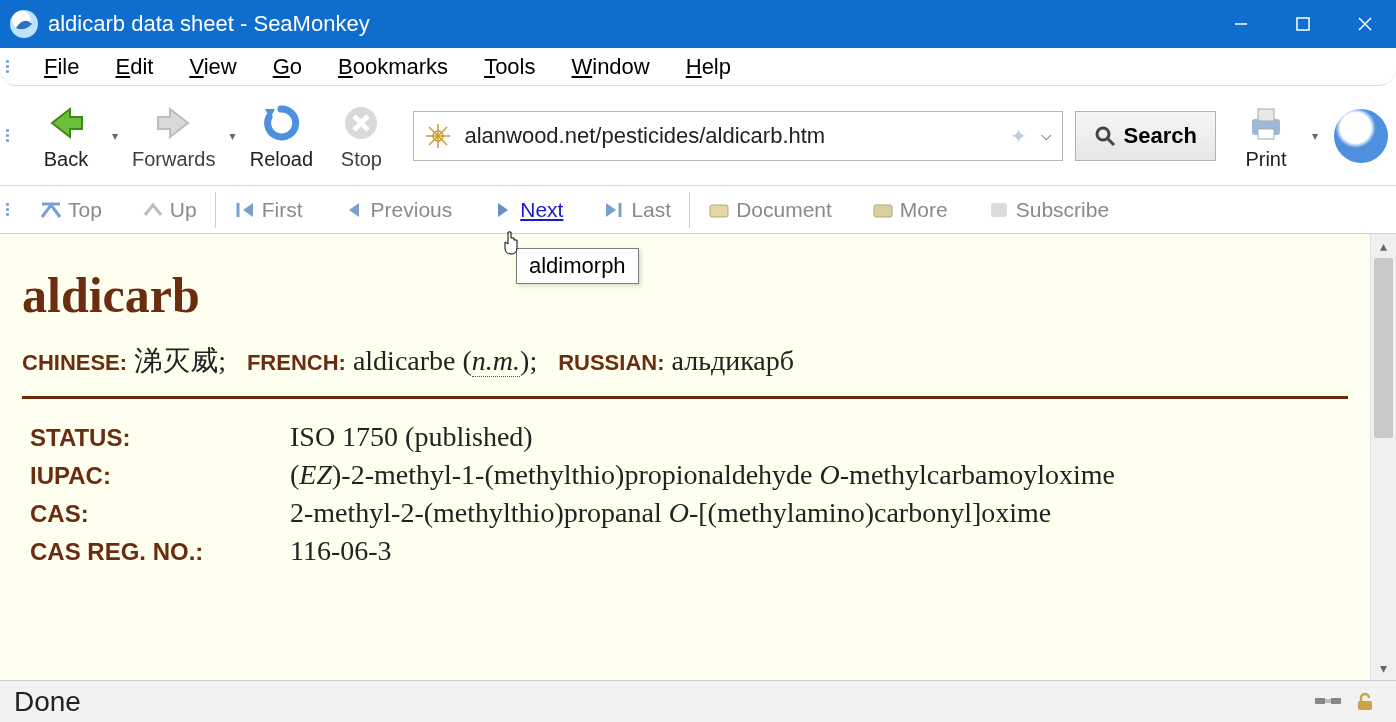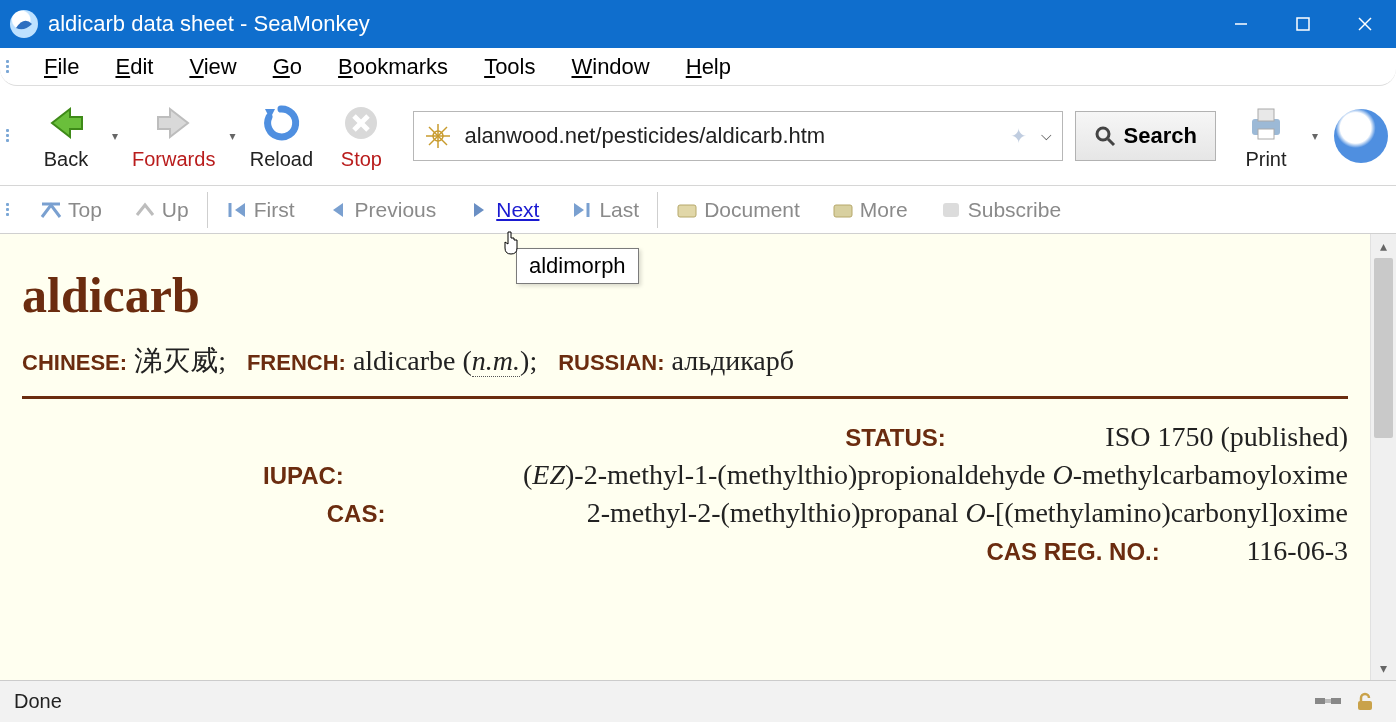--- a/index.html
+++ b/index.html
@@ -67,21 +67,21 @@
     height: 100px;
     display: flex;
     align-items: center;
     padding: 0 8px 0 6px;
   }
   .tbtn {
     display: flex; flex-direction: column; align-items: center;
     min-width: 80px; padding: 4px 8px;
     font-size: 20px; color: #222;
   }
-  .tbtn.disabled { color: #b91c1c; }
+  .tbtn.disabled { color: #404040; }
   .tbtn .ico { width: 46px; height: 46px; margin-bottom: 2px; display:flex; align-items:center; justify-content:center; }
   .dropind { font-size: 12px; color: #666; padding: 0 6px; align-self: center;}
   .urlbar {
     flex: 1;
     display: flex;
     align-items: center;
     border: 1px solid #b7b7b7;
     height: 50px;
     margin: 0 12px;
     padding: 0 10px;
@@ -105,21 +105,21 @@
   
   .navbar {
     background: #fff;
     border-bottom: 1px solid #d0d0d0;
     height: 48px;
     display: flex;
     align-items: center;
     padding: 0 6px;
     font-size: 21px;
   }
-  .navgrp { display:flex; align-items:center; gap: 4px; padding: 0 0px; justify-content: space-between; }
+  .navgrp { display:flex; align-items:center; gap: 12px; padding: 0 0px; justify-content: space-between; }
   .navbtn { display:flex; align-items:center; gap:6px; padding: 4px 14px; }
   .navbtn.disabled { color:#8a8a8a; }
   .navbtn.link { color:#1a1ad1; text-decoration: underline; }
   .navsep { width:1px; height:36px; background:#cfcfcf; margin:0 4px; }
   .navico { width:22px; height:22px; display:inline-flex; align-items:center; justify-content:center;}
   
   .content-wrap { display:flex; flex:1; min-height:0; }
   .content {
     flex:1;
     background: #fffff0;
@@ -135,21 +135,21 @@
     border-left:1px solid #e1e1e1;
   }
   .scroll .arr { height:24px; font-size:14px; color:#666; display:flex;align-items:center;justify-content:center;width:100%;}
   .scroll .track { flex:1; width:100%; position:relative; }
   .scroll .thumb { position:absolute; left:3px; right:3px; top:0; height:180px; background:#c9c9c9; border-radius:2px; }
   .h1 { font-size: 50px; font-weight: bold; color:#6b2c0f; margin: 12px 0 18px; }
   .trans { font-size: 28px; color:#222; margin-bottom: 16px; }
   .trans .lbl { font-size: 22px; font-weight: bold; color:#6b2c0f; font-family: "Segoe UI", Arial, sans-serif; }
   .trans .ital { font-style: italic; border-bottom: 1px dotted #555; }
   .hr { border-top: 3px solid #6b2c0f; margin: 10px 0 22px; }
-  .row { display:flex; align-items: baseline; margin: 6px 0; font-size: 28px; justify-content: flex-end; }
+  .row { display:flex; align-items: baseline; margin: 6px 8px; font-size: 28px; }
   .row .k { width: 260px; font-weight: bold; color:#6b2c0f; font-family: "Segoe UI", Arial, sans-serif; font-size: 24px; }
   .row .v { color:#222; }
   .row .v em { font-style: italic; }
   
   .tooltip {
     position:absolute;
     left: 516px; top: 248px;
     background:#fff;
     border:1px solid #7b7b7b;
     padding: 4px 12px;
@@ -163,21 +163,21 @@
     font-size: 20px;
     pointer-events:none;
   }
   
   .statusbar {
     height: 42px;
     background:#f2f2f2;
     border-top:1px solid #ccc;
     display:flex; align-items:center;
     padding: 0 14px;
-    font-size: 20px; color:#222;
+    font-size: 28px; color:#222;
   }
   .statusbar .sp { flex:1; }
   .sicon { width:28px; height:20px; margin-left: 12px; }
   svg { display:block; }
 </style>
 </head>
 <body>
 
 <div class="titlebar">
   <div class="titlebar-icon">

